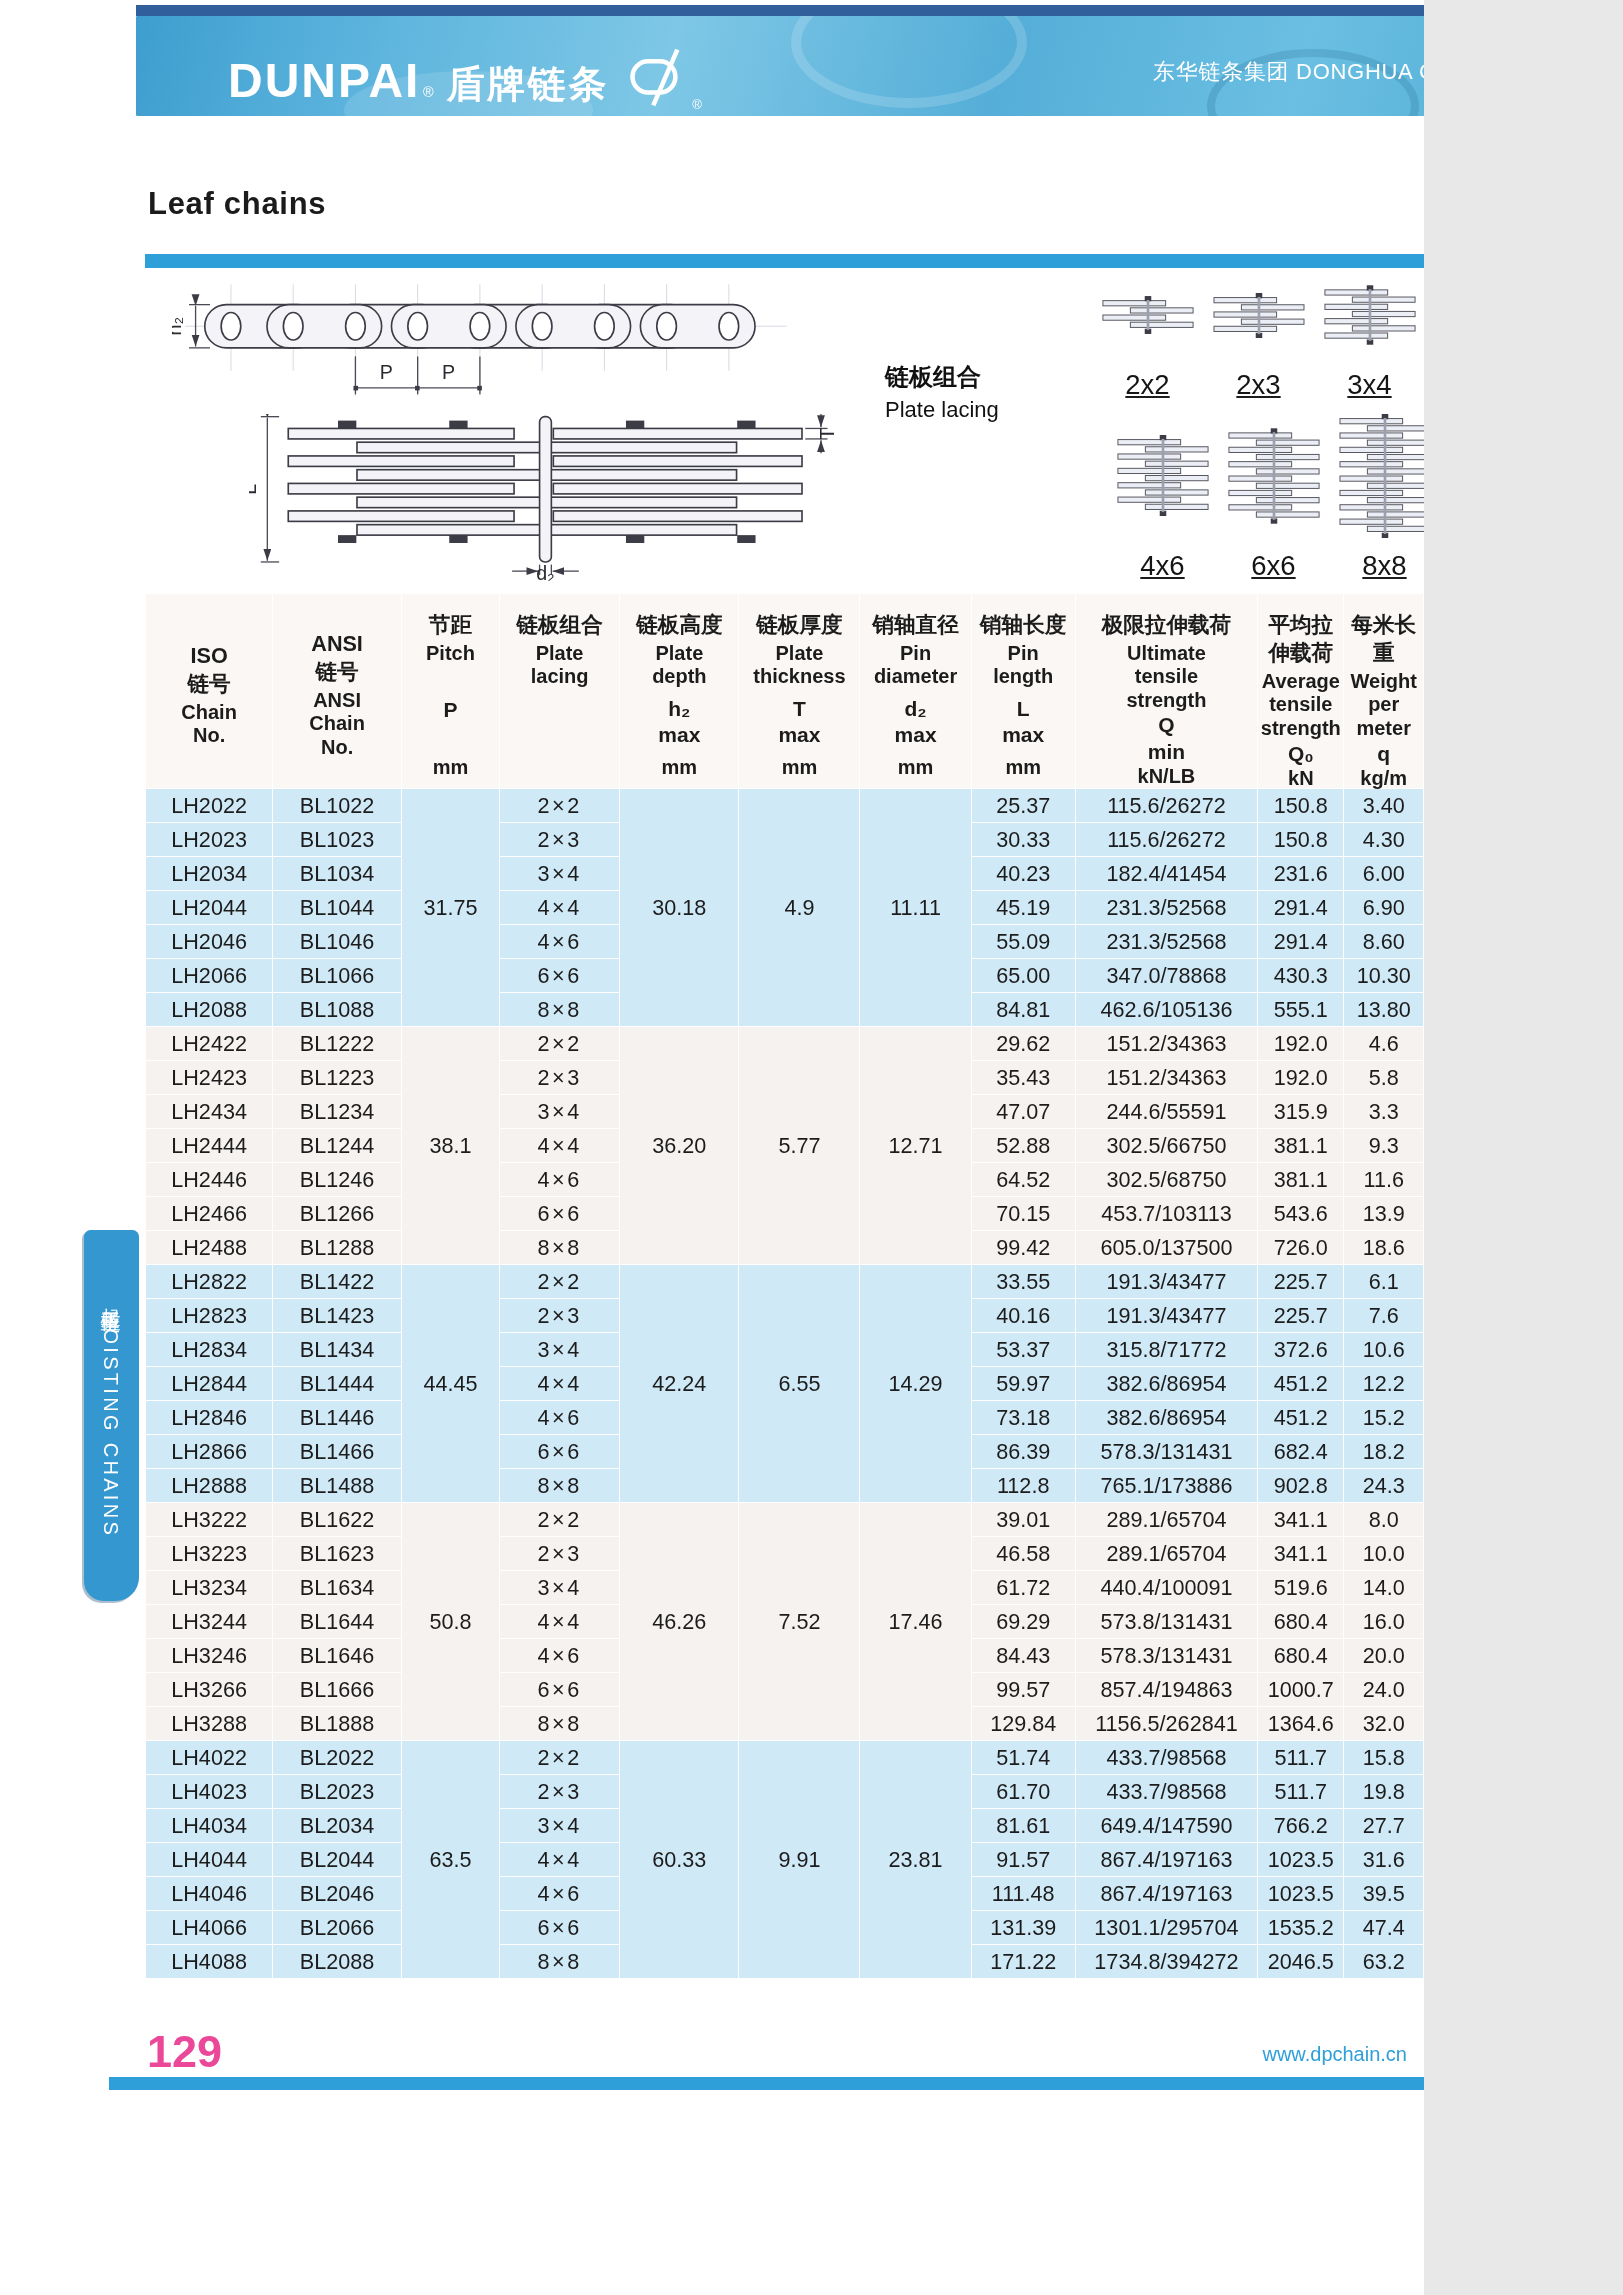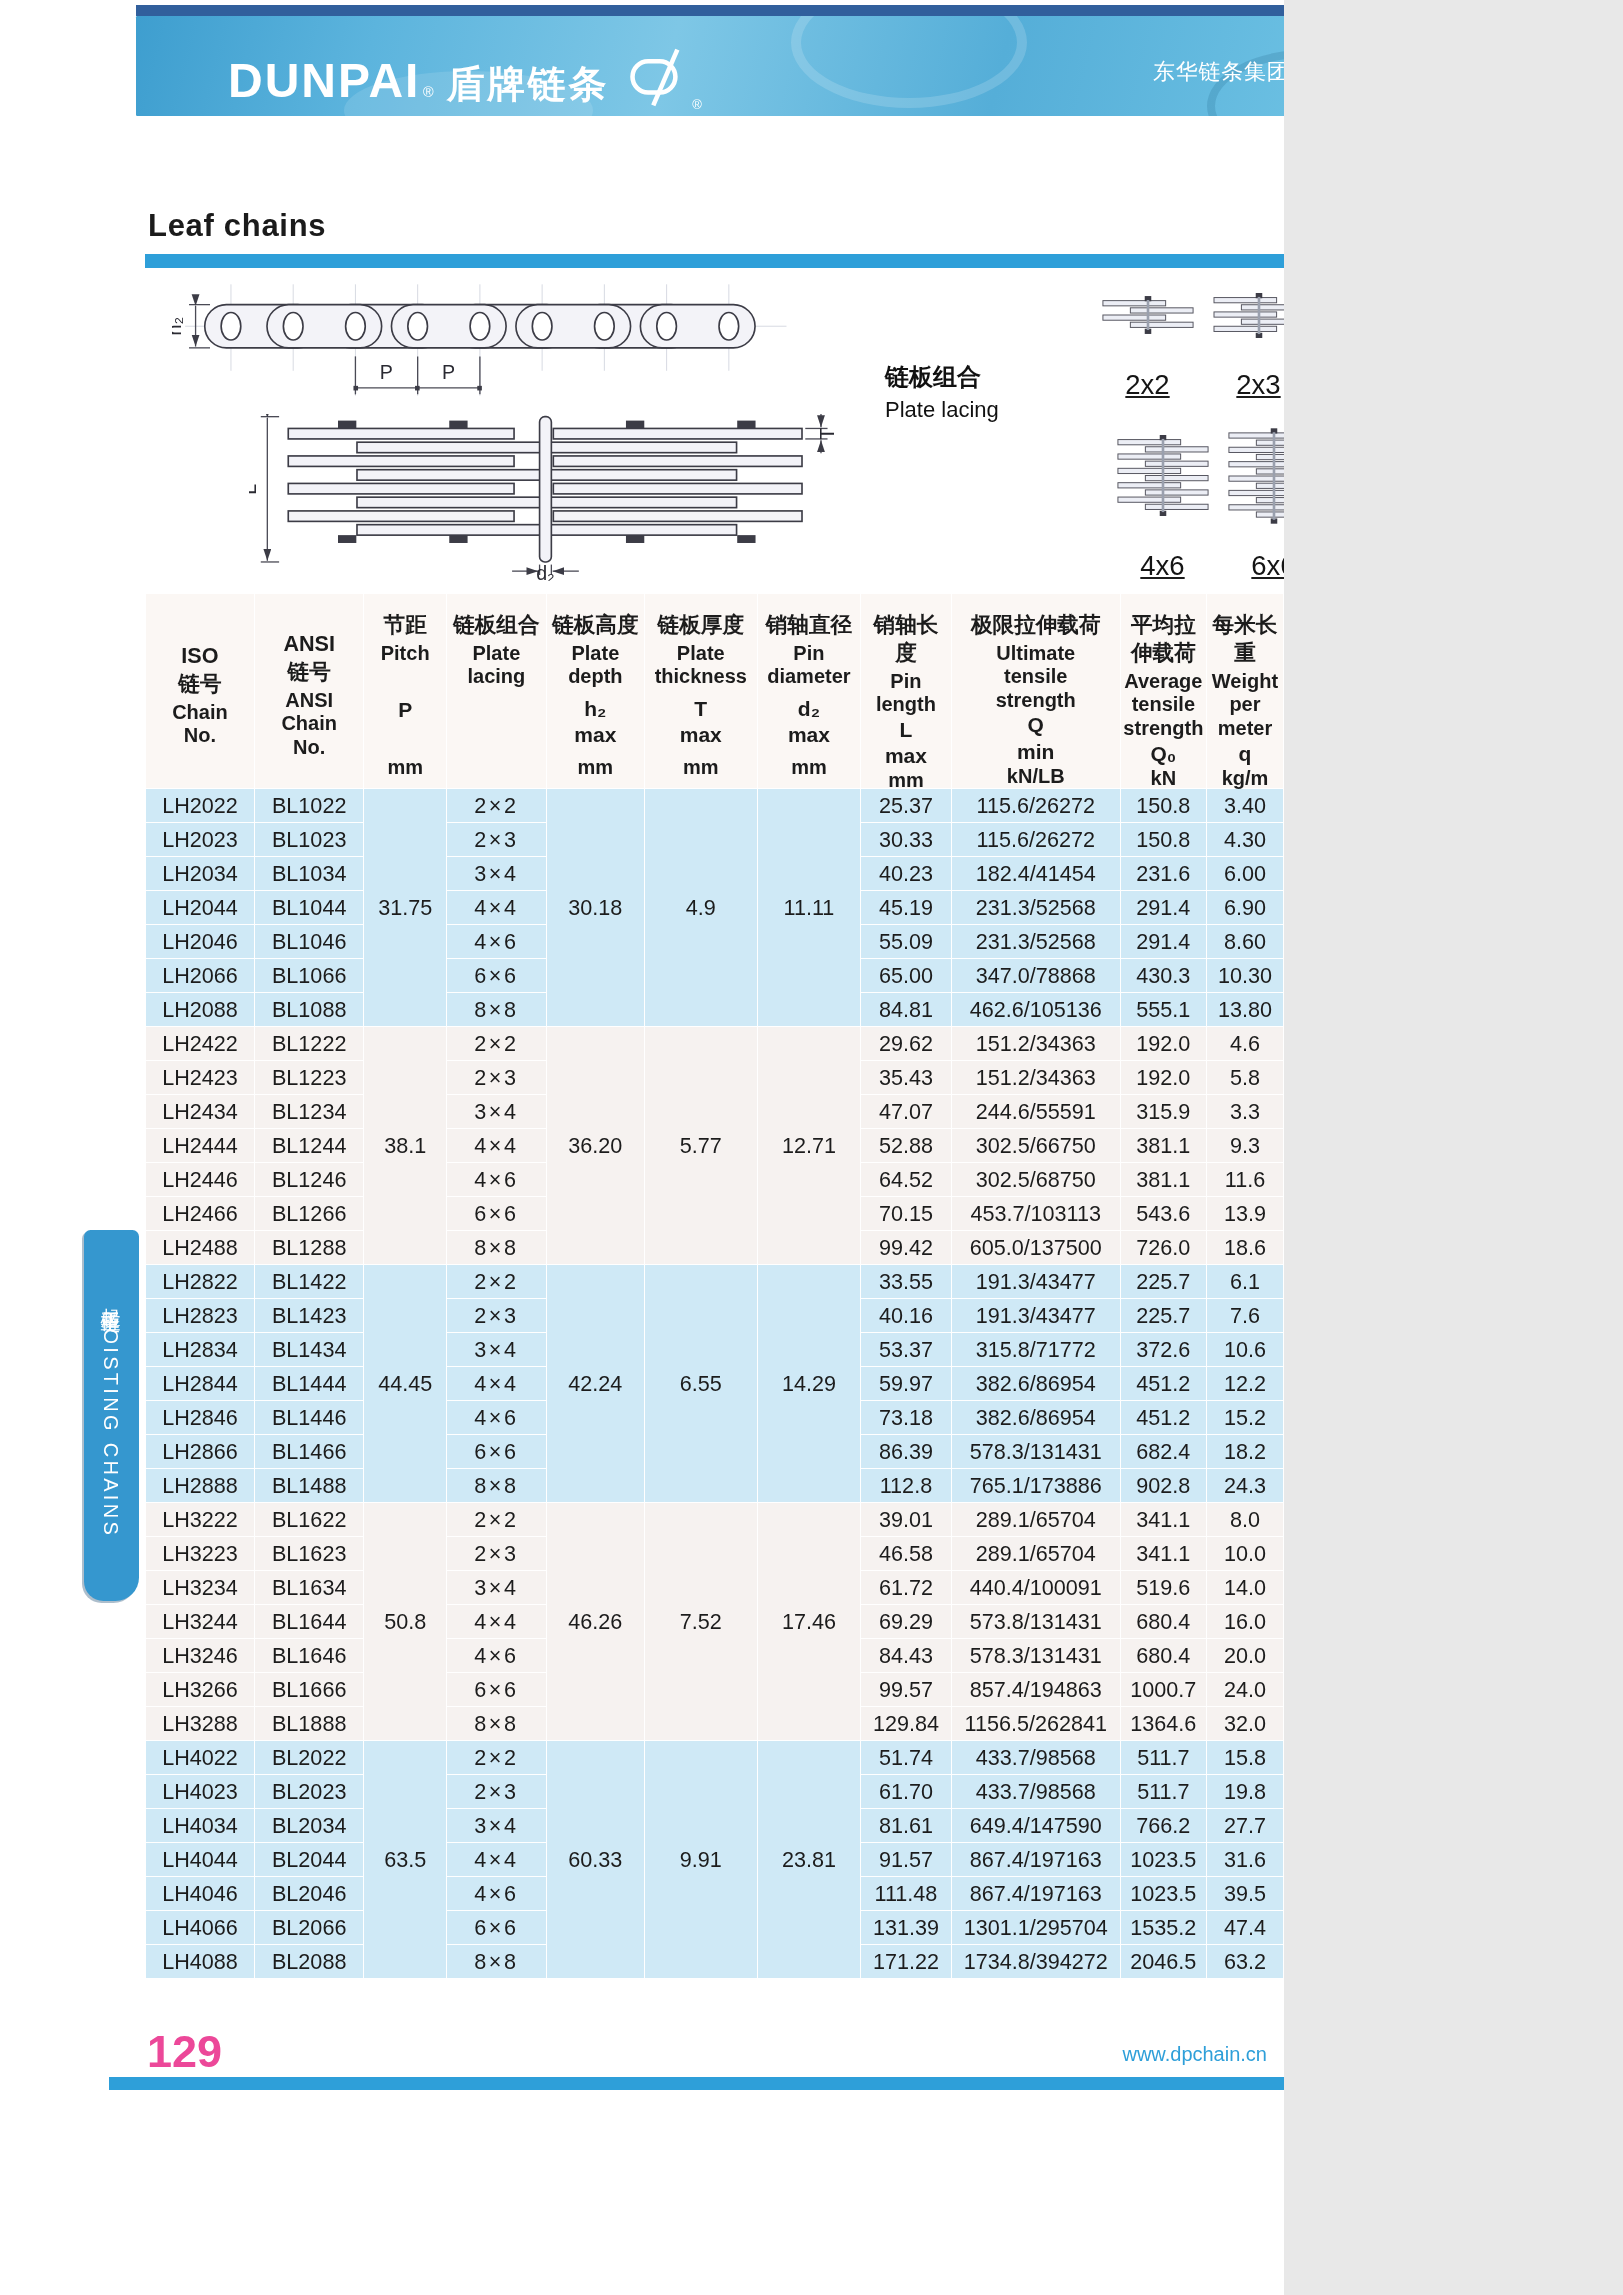--- a/index.html
+++ b/index.html
@@ -1,20 +1,20 @@
 <!DOCTYPE html>
 <html style="--accent: #2e9fd9; --navy: #315f9c; --band-blue: #cfe9f6; --band-alt: #f6f2f0; --thead-bg: #fbf7f4; --sidebar: #3597cf;font-size:10.5px"><head>
 <meta charset="utf-8">
 <style>
   :root{
     --accent:#2e9fd9; --navy:#315f9c; --banner:#45a7d6;
     --band-blue:#cfe9f6; --band-alt:#f6f2f0; --thead-bg:#fbf7f4; --sidebar:#3597cf;
   }
   html,body{margin:0;padding:0;background:#e8e8e8;}
-  .page{position:relative;width:1284px;height:2295px;background:#ffffff;overflow:hidden;
+  .page{position:relative;width:1424px;height:2295px;background:#ffffff;overflow:hidden;
         font-family:"Liberation Sans",sans-serif;color:#1c1c1c;}
 
   
   .top-stripe{position:absolute;left:136px;top:4.6px;width:1488px;height:11.8px;background:var(--navy);}
   .banner{position:absolute;left:136px;top:16.4px;width:1488px;height:100px;overflow:hidden;
           border-radius:1.3px 6.5px 34px 1.3px;
           background:linear-gradient(104deg,#3e9ecf 0%,#5cb4dd 16%,#7ec7e6 36%,#55aed8 58%,#6abfe2 78%,#4da9d4 100%);}
   .banner .deco{position:absolute;border-radius:50%;}
   .deco1{left:44%;top:-39px;width:216px;height:111px;border:10.5px solid rgba(255,255,255,.16);}
   .deco2{left:72%;top:33px;width:196px;height:98px;border:8.5px solid rgba(15,75,115,.16);}
@@ -23,21 +23,21 @@
   .logo{position:absolute;left:92px;top:22px;display:flex;align-items:baseline;color:#fff;}
   .logo-main{font-size:48px;font-weight:bold;letter-spacing:2px;}
   .logo-reg{font-size:14.4px;margin-left:2.6px;}
   .logo-cn{font-size:38px;font-weight:bold;margin-left:13px;letter-spacing:2.6px;}
   .logo-mark{margin-left:17px;position:relative;top:9.2px;}
   .logo-reg2{font-size:13px;margin-left:1.3px;position:relative;top:11.8px;}
   .banner-group{position:absolute;right:42px;top:41px;color:#fff;font-size:22px;font-weight:normal;letter-spacing:0.7px;}
 
   
   .title-cn{position:absolute;left:145px;top:126px;font-size:60px;font-weight:bold;color:#101010;letter-spacing:5.2px;}
-  .title-en{position:absolute;left:148px;top:208px;font-size:31px;font-weight:bold;color:#1b1b1b;letter-spacing:0.7px;}
+  .title-en{position:absolute;left:148px;top:186px;font-size:31px;font-weight:bold;color:#1b1b1b;letter-spacing:0.7px;}
   .title-bar{position:absolute;left:145px;top:254px;width:1467px;height:14.4px;background:var(--accent);}
 
   
   .svg-abs{position:absolute;}
   .dim{stroke:#4a4a55;stroke-width:2;fill:none;}
   .thin{stroke:#c2c6d2;stroke-width:1;fill:none;}
   .plate{fill:#f3f3f8;stroke:#3c3c46;stroke-width:2.5;}
   .hole{fill:#ffffff;stroke:#3c3c46;stroke-width:2.5;}
   .dimtext{font-family:"Liberation Sans",sans-serif;font-size:30px;fill:#2a2a32;}
 

